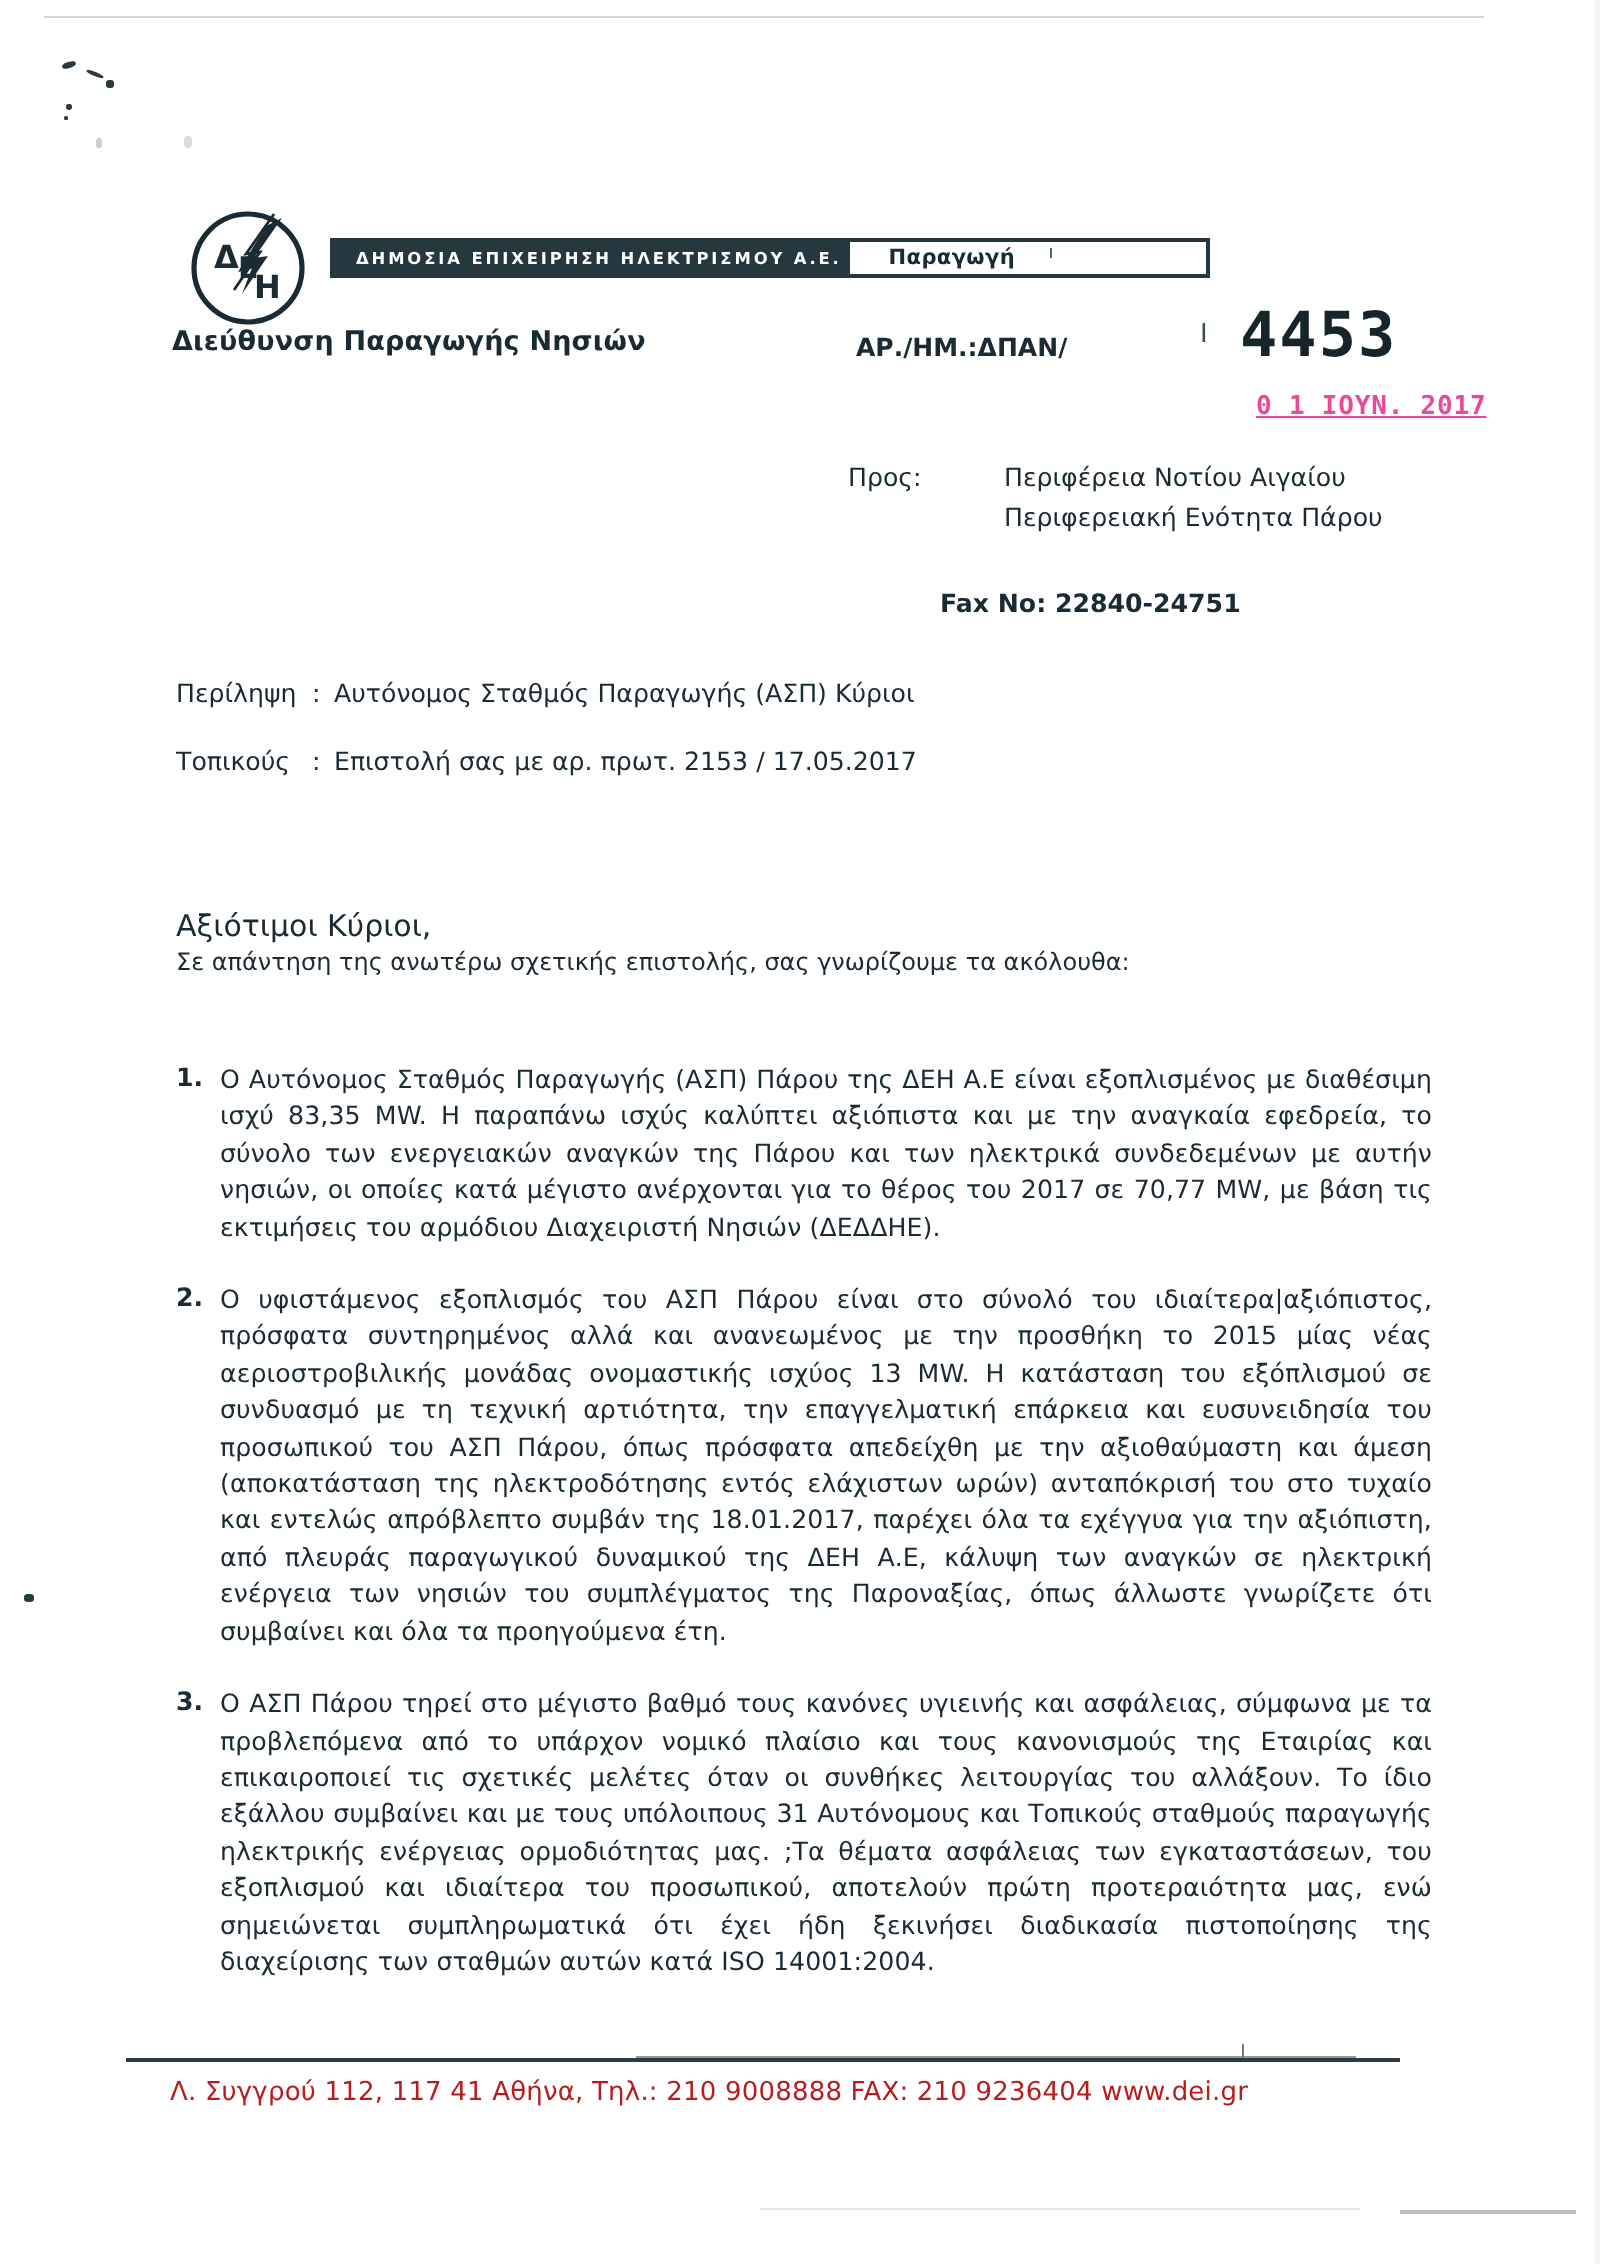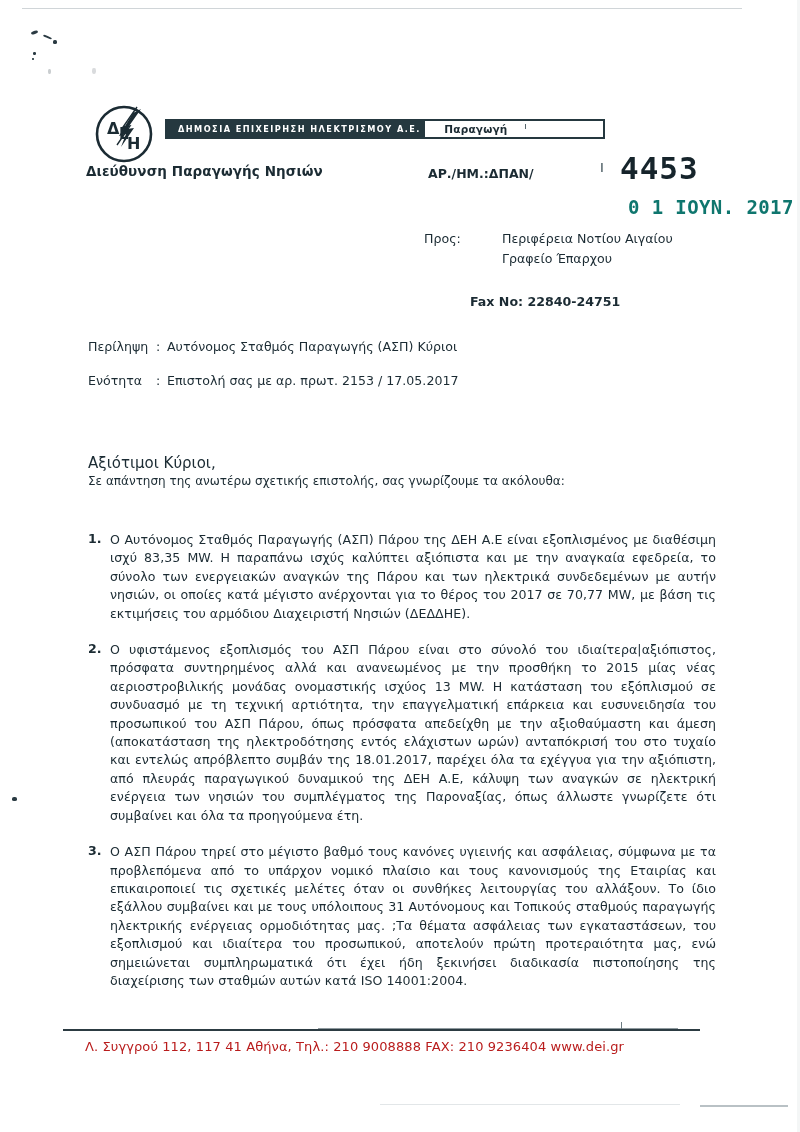--- a/index.html
+++ b/index.html
@@ -120,25 +120,26 @@
     left: 620px; top: 150px;
     font-size: 31px;
     font-weight: bold;
     letter-spacing: 1px;
     font-family: "DejaVu Sans Mono", "Liberation Mono", monospace;
     color: #16242b;
   }
   .stamp-date {
     position: absolute;
     left: 628px; top: 196px;
-    font-size: 19px;
+    font-size: 13px;
     font-weight: bold;
     letter-spacing: .4px;
     font-family: "DejaVu Sans Mono", "Liberation Mono", monospace;
-    color: #0f766e;
+    color: #ec4899;
+    text-decoration: underline;
   }
 
   
   .recipient {
     position: absolute;
     left: 424px; top: 229px;
     font-size: 12.6px;
     line-height: 20px;
   }
   .recipient .row { display: flex; gap: 32px; }
@@ -280,37 +281,34 @@
 
   <div class="stamp-date">0 1 ΙΟΥΝ. 2017</div>
 
   <div class="recipient">
     <div class="row">
       <div class="lbl">Προς:</div>
       <div>Περιφέρεια Νοτίου Αιγαίου</div>
     </div>
     <div class="row">
       <div class="lbl"></div>
-    </div>
-    <div class="row">
-      <div class="lbl"></div>
-      <div>Γραφείο Έπαρχου</div>
+      <div>Περιφερειακή Ενότητα Πάρου</div>
     </div>
   </div>
 
   <div class="faxline">Fax No: 22840-24751</div>
 
   <div class="subject-block">
     <div class="row">
       <div class="key">Περίληψη</div>
       <div class="colon">:</div>
       <div>Αυτόνομος Σταθμός Παραγωγής (ΑΣΠ) Κύριοι</div>
     </div>
     <div class="row">
-      <div class="key">Ενότητα</div>
+      <div class="key">Τοπικούς</div>
       <div class="colon">:</div>
       <div>Επιστολή σας με αρ. πρωτ. 2153 / 17.05.2017</div>
     </div>
   </div>
 
   <div class="salutation">Αξιότιμοι Κύριοι,</div>
 
   <div class="intro">Σε απάντηση της ανωτέρω σχετικής επιστολής, σας γνωρίζουμε τα ακόλουθα:</div>
 
   <div class="numlist">

